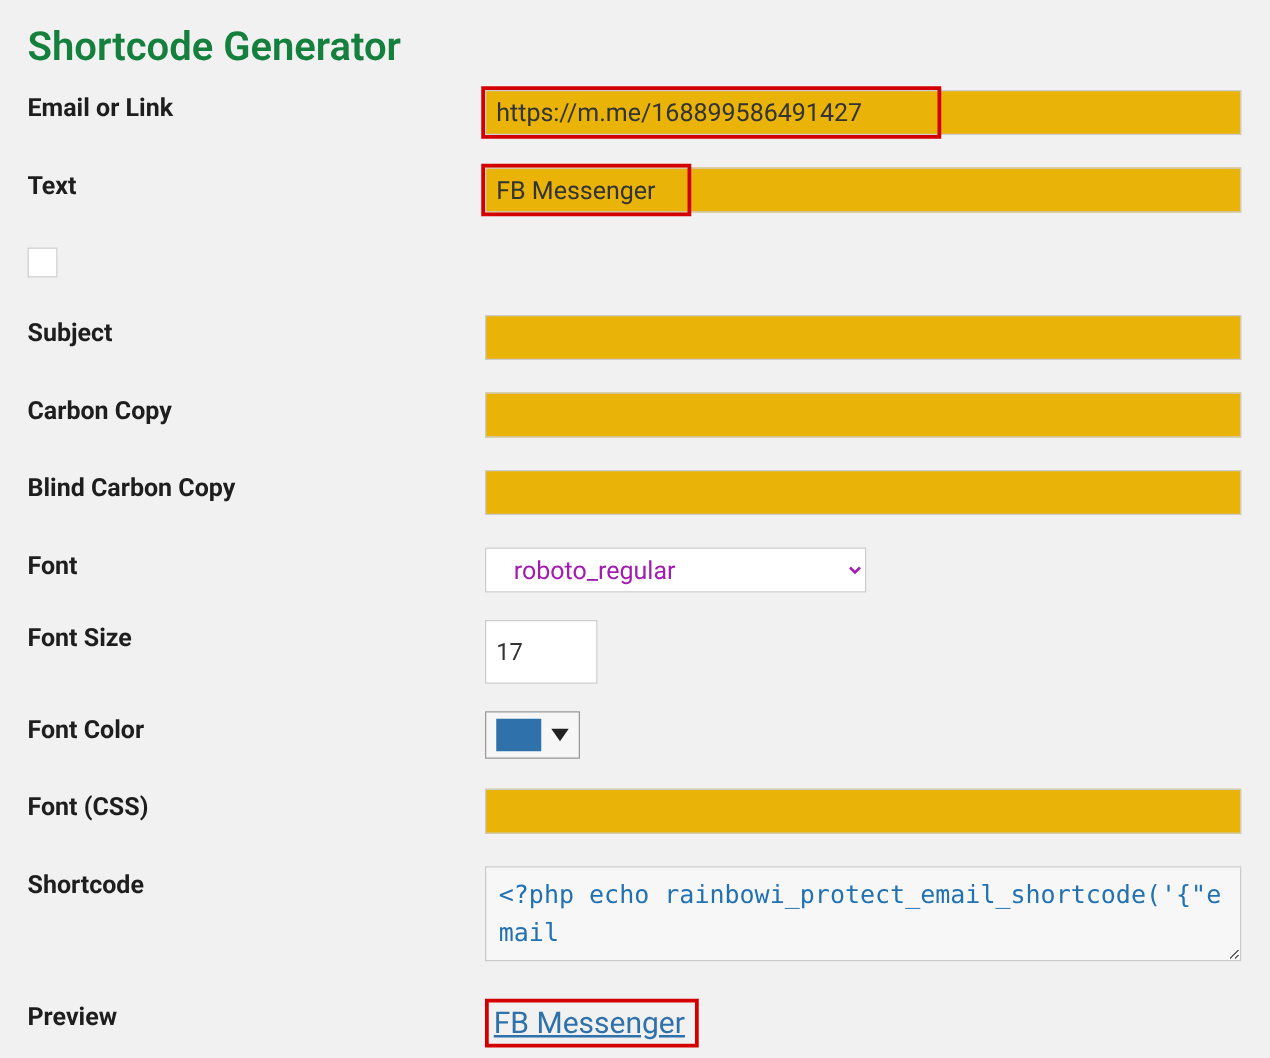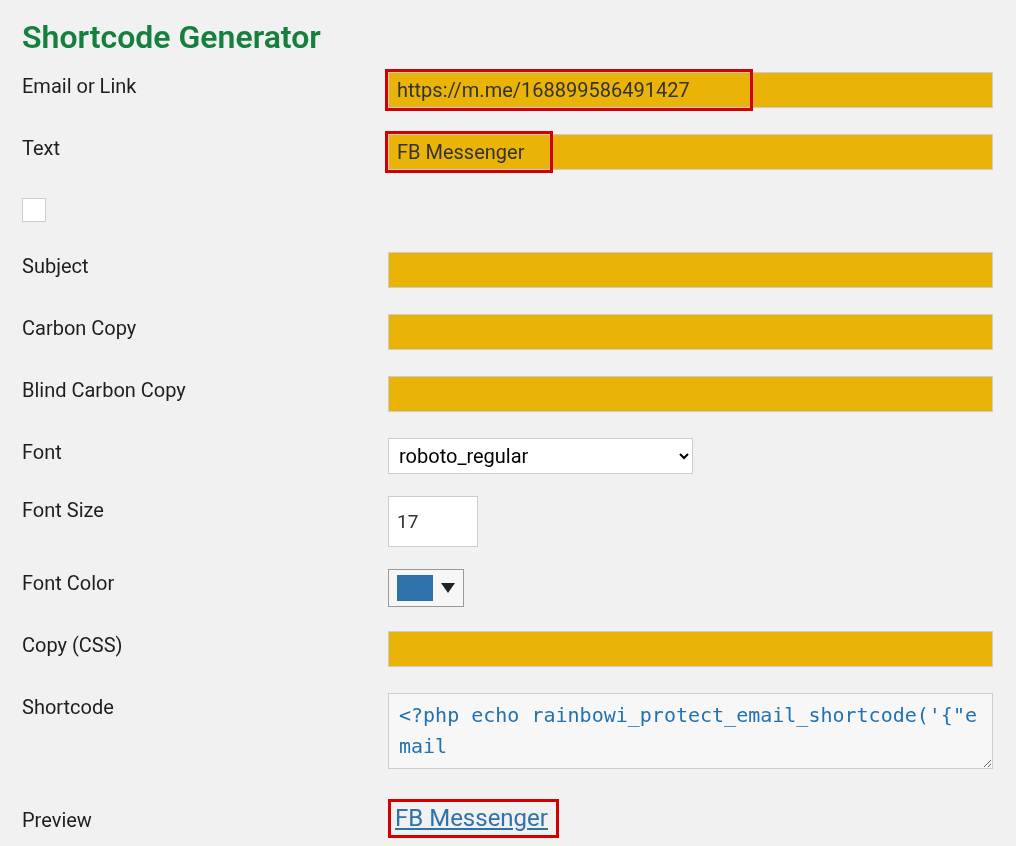--- a/index.html
+++ b/index.html
@@ -20,21 +20,21 @@
       display: flex;
       align-items: flex-start;
       margin-bottom: 26px;
     }
     .row.font-row { margin-bottom: 22px; }
     .row.color-row { margin-bottom: 24px; }
     .label {
       width: 366px;
       flex-shrink: 0;
       font-size: 20px;
-      font-weight: 400;
+      font-weight: 700;
       color: #1e1e1e;
       padding-top: 2px;
     }
     .field { flex: 1; }
     input[type="text"].text-input {
       width: 605px;
       height: 36px;
       border: 1px solid #ccc;
       background: #eab308;
       padding: 4px 8px;
@@ -49,23 +49,23 @@
       background: #fff;
       display: inline-block;
       cursor: pointer;
       margin-top: 2px;
     }
     select.select-input {
       width: 305px;
       height: 36px;
       border: 1px solid #ccc;
       background: #fff;
-      padding: 4px 6px;
-      font-size: 20px;
-      color: #000000;
+      padding: 4px 18px;
+      font-size: 20px;
+      color: #a21caf;
       font-family: inherit;
     }
     .small-input {
       width: 90px;
       height: 51px;
       border: 1px solid #ccc;
       background: #fff;
       padding: 4px 8px;
       font-size: 19px;
       color: #333;
@@ -196,33 +196,33 @@
   <div class="label">Font Color</div>
   <div class="field">
     <div class="color-picker">
       <div class="color-swatch"></div>
       <div class="color-caret"></div>
     </div>
   </div>
 </div>
 
 <div class="row">
-  <div class="label">Copy (CSS)</div>
+  <div class="label">Font (CSS)</div>
   <div class="field">
     <input type="text" class="text-input" value="" style="">
   </div>
 </div>
 
 <div class="row">
   <div class="label">Shortcode</div>
   <div class="field">
     <textarea class="code-area" style="">&lt;?php echo rainbowi_protect_email_shortcode('{"email</textarea>
   </div>
 </div>
 
-<div class="row" style="align-items:center;">
+<div class="row" style="">
   <div class="label">Preview</div>
   <div class="field">
     <span class="preview-box">
       <a href="#" class="preview-link">FB Messenger</a>
     </span>
   </div>
 </div>
 
 </body></html>

